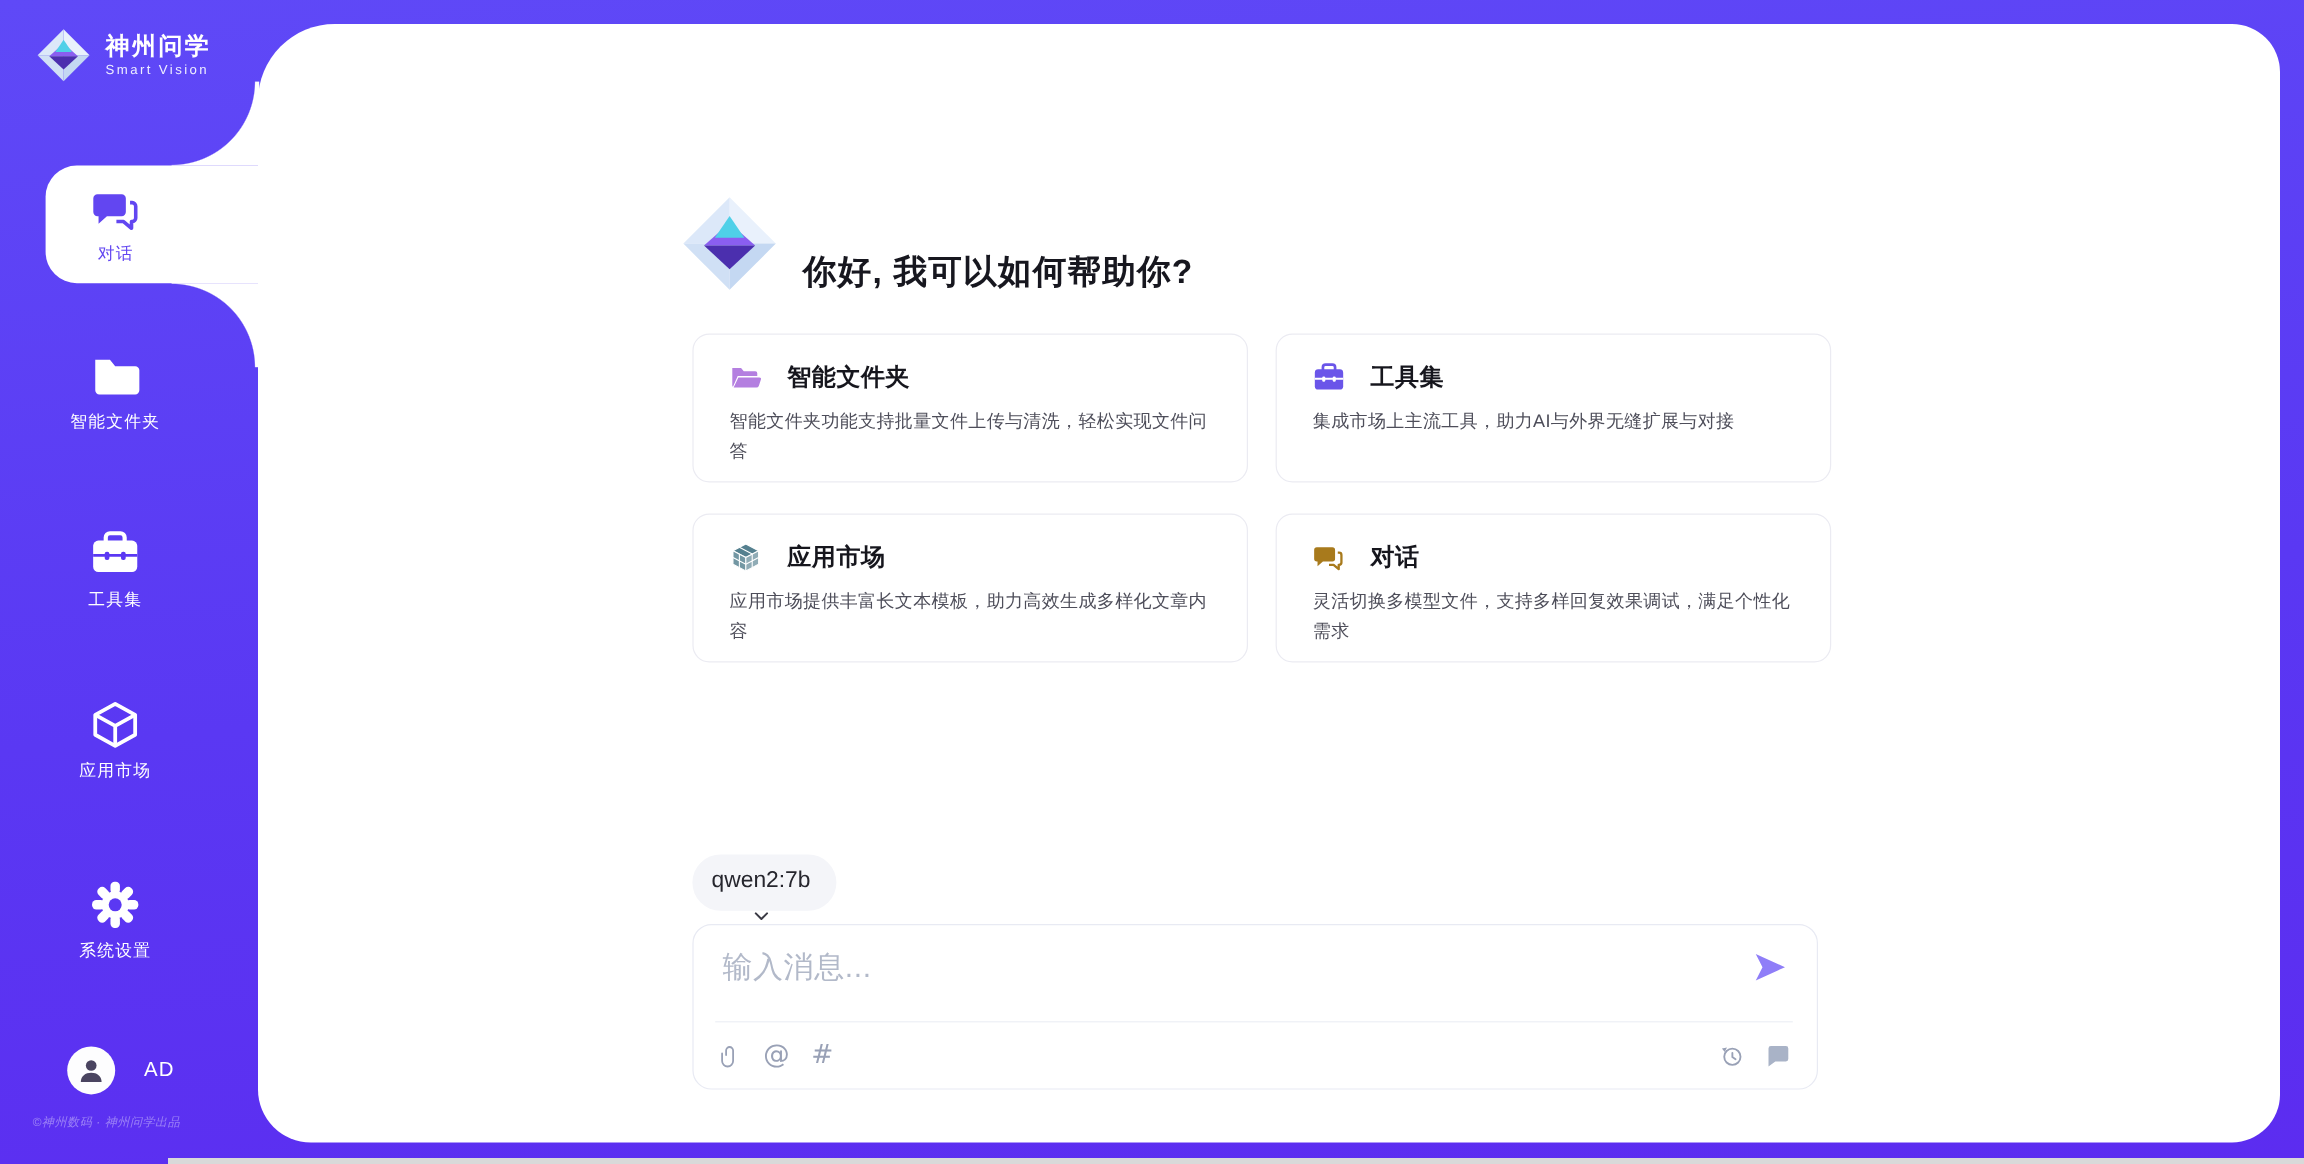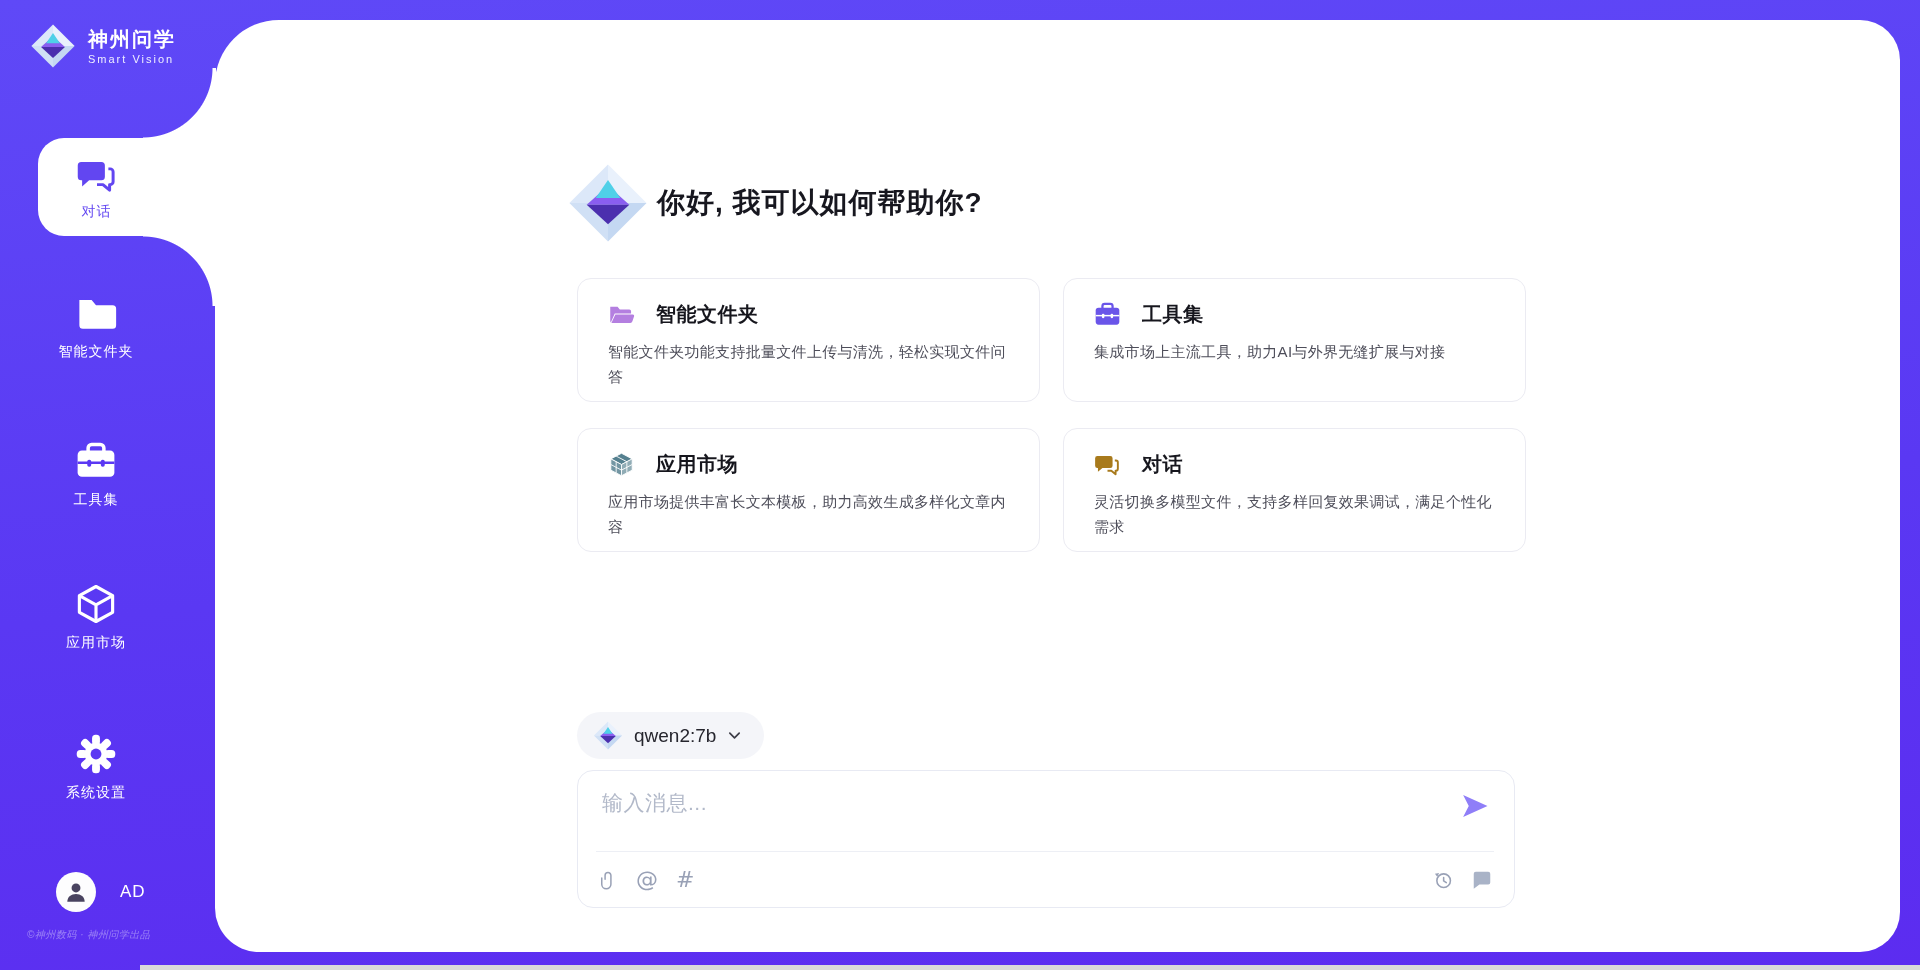--- a/index.html
+++ b/index.html
@@ -49,51 +49,51 @@
   .avatar svg { width:26px; height:26px; color:#4a4460; }
   .user-name { color:#fff; font-size:17px; font-weight:500; letter-spacing:1px; }
 
   .side-footer { position:absolute; left:27px; top:928px; color:rgba(255,255,255,0.38);
     font-size:10px; letter-spacing:0.5px;font-style:italic; }
 
   
   .main-panel { position:absolute; left:215px; top:20px; width:1685px; height:932px;
     background:#fff; border-radius:64px 40px 40px 44px; }
 
-  .greeting { position:absolute; left:352px; top:140px; display:flex; align-items:center; gap:8px; }
+  .greeting { position:absolute; left:352px; top:140px; display:flex; align-items:flex-end; gap:20px; }
   .greeting .gem { width:82px; height:86px; }
   .greeting-title { font-size:28px; font-weight:700; color:#17171f; letter-spacing:1px; }
 
   .cards { position:absolute; left:362px; top:258px; display:grid;
     grid-template-columns:463px 463px; grid-auto-rows:124px; column-gap:23px; row-gap:26px; }
   .card { background:#fff; border:1px solid #ebebf2; border-radius:14px;
     padding:22px 28px 0 30px; cursor:pointer; }
   .card-head { display:flex; align-items:center; gap:21px; }
   .card-ico { width:27px; height:27px; --bg:#fff; }
   .card-ico svg { width:100%; height:100%; display:block; }
   .card-title { font-size:20px; font-weight:700; color:#16161d; letter-spacing:0.5px; }
   .card-desc { margin-top:11px; font-size:15px; line-height:25px; color:#4e4e5a;
     letter-spacing:0.3px; }
   .ico-folder-card { color:#b47fe0; }
   .ico-tools-card  { color:#6a55e9; }
   .ico-cube-card   { color:#55808f; }
   .ico-chat-card   { color:#a87a1c; }
 
   .model-pill { position:absolute; left:362px; top:692px; height:47px; display:inline-flex;
     align-items:center; gap:11px; padding:0 22px 0 16px; border-radius:24px;
-    background:#f4f5f9; cursor:pointer; }
+    background:#f4f5f9; cursor:pointer;flex-direction:column; }
   .model-pill .gem { width:30px; height:31px; }
   .model-name { font-size:19px; color:#26262e; }
   .chevron { width:15px; height:15px; color:#3c3c46; }
   .chevron svg { width:100%; height:100%; display:block; }
 
   .composer { position:absolute; left:362px; top:750px; width:938px; height:138px;
     border:1.5px solid #e8eaf3; border-radius:16px; background:#fff; }
   .composer textarea { position:absolute; left:24px; top:18px; width:840px; height:52px;
-    border:none; outline:none; resize:none; font-size:21px; color:#333;
+    border:none; outline:none; resize:none; font-size:25px; color:#333;
     font-family:"Liberation Sans","DejaVu Sans",sans-serif; }
   .composer textarea::placeholder { color:#b2b9c9; letter-spacing:0.5px; }
   .send-btn { position:absolute; right:24px; top:20px; width:30px; height:30px;
     color:#8f7ef8; cursor:pointer; background:none; border:none; padding:0; }
   .send-btn svg { width:100%; height:100%; display:block; }
   .composer-divider { position:absolute; left:18px; right:20px; top:80px; height:0;
     border-top:1px solid #edeff5; }
   .composer-toolbar { position:absolute; left:20px; right:20px; top:81px; height:56px;
     display:flex; align-items:center; gap:18px; color:#99a1b6; }
   .tool-btn { background:none; border:none; padding:0; cursor:pointer; color:#99a1b6;

